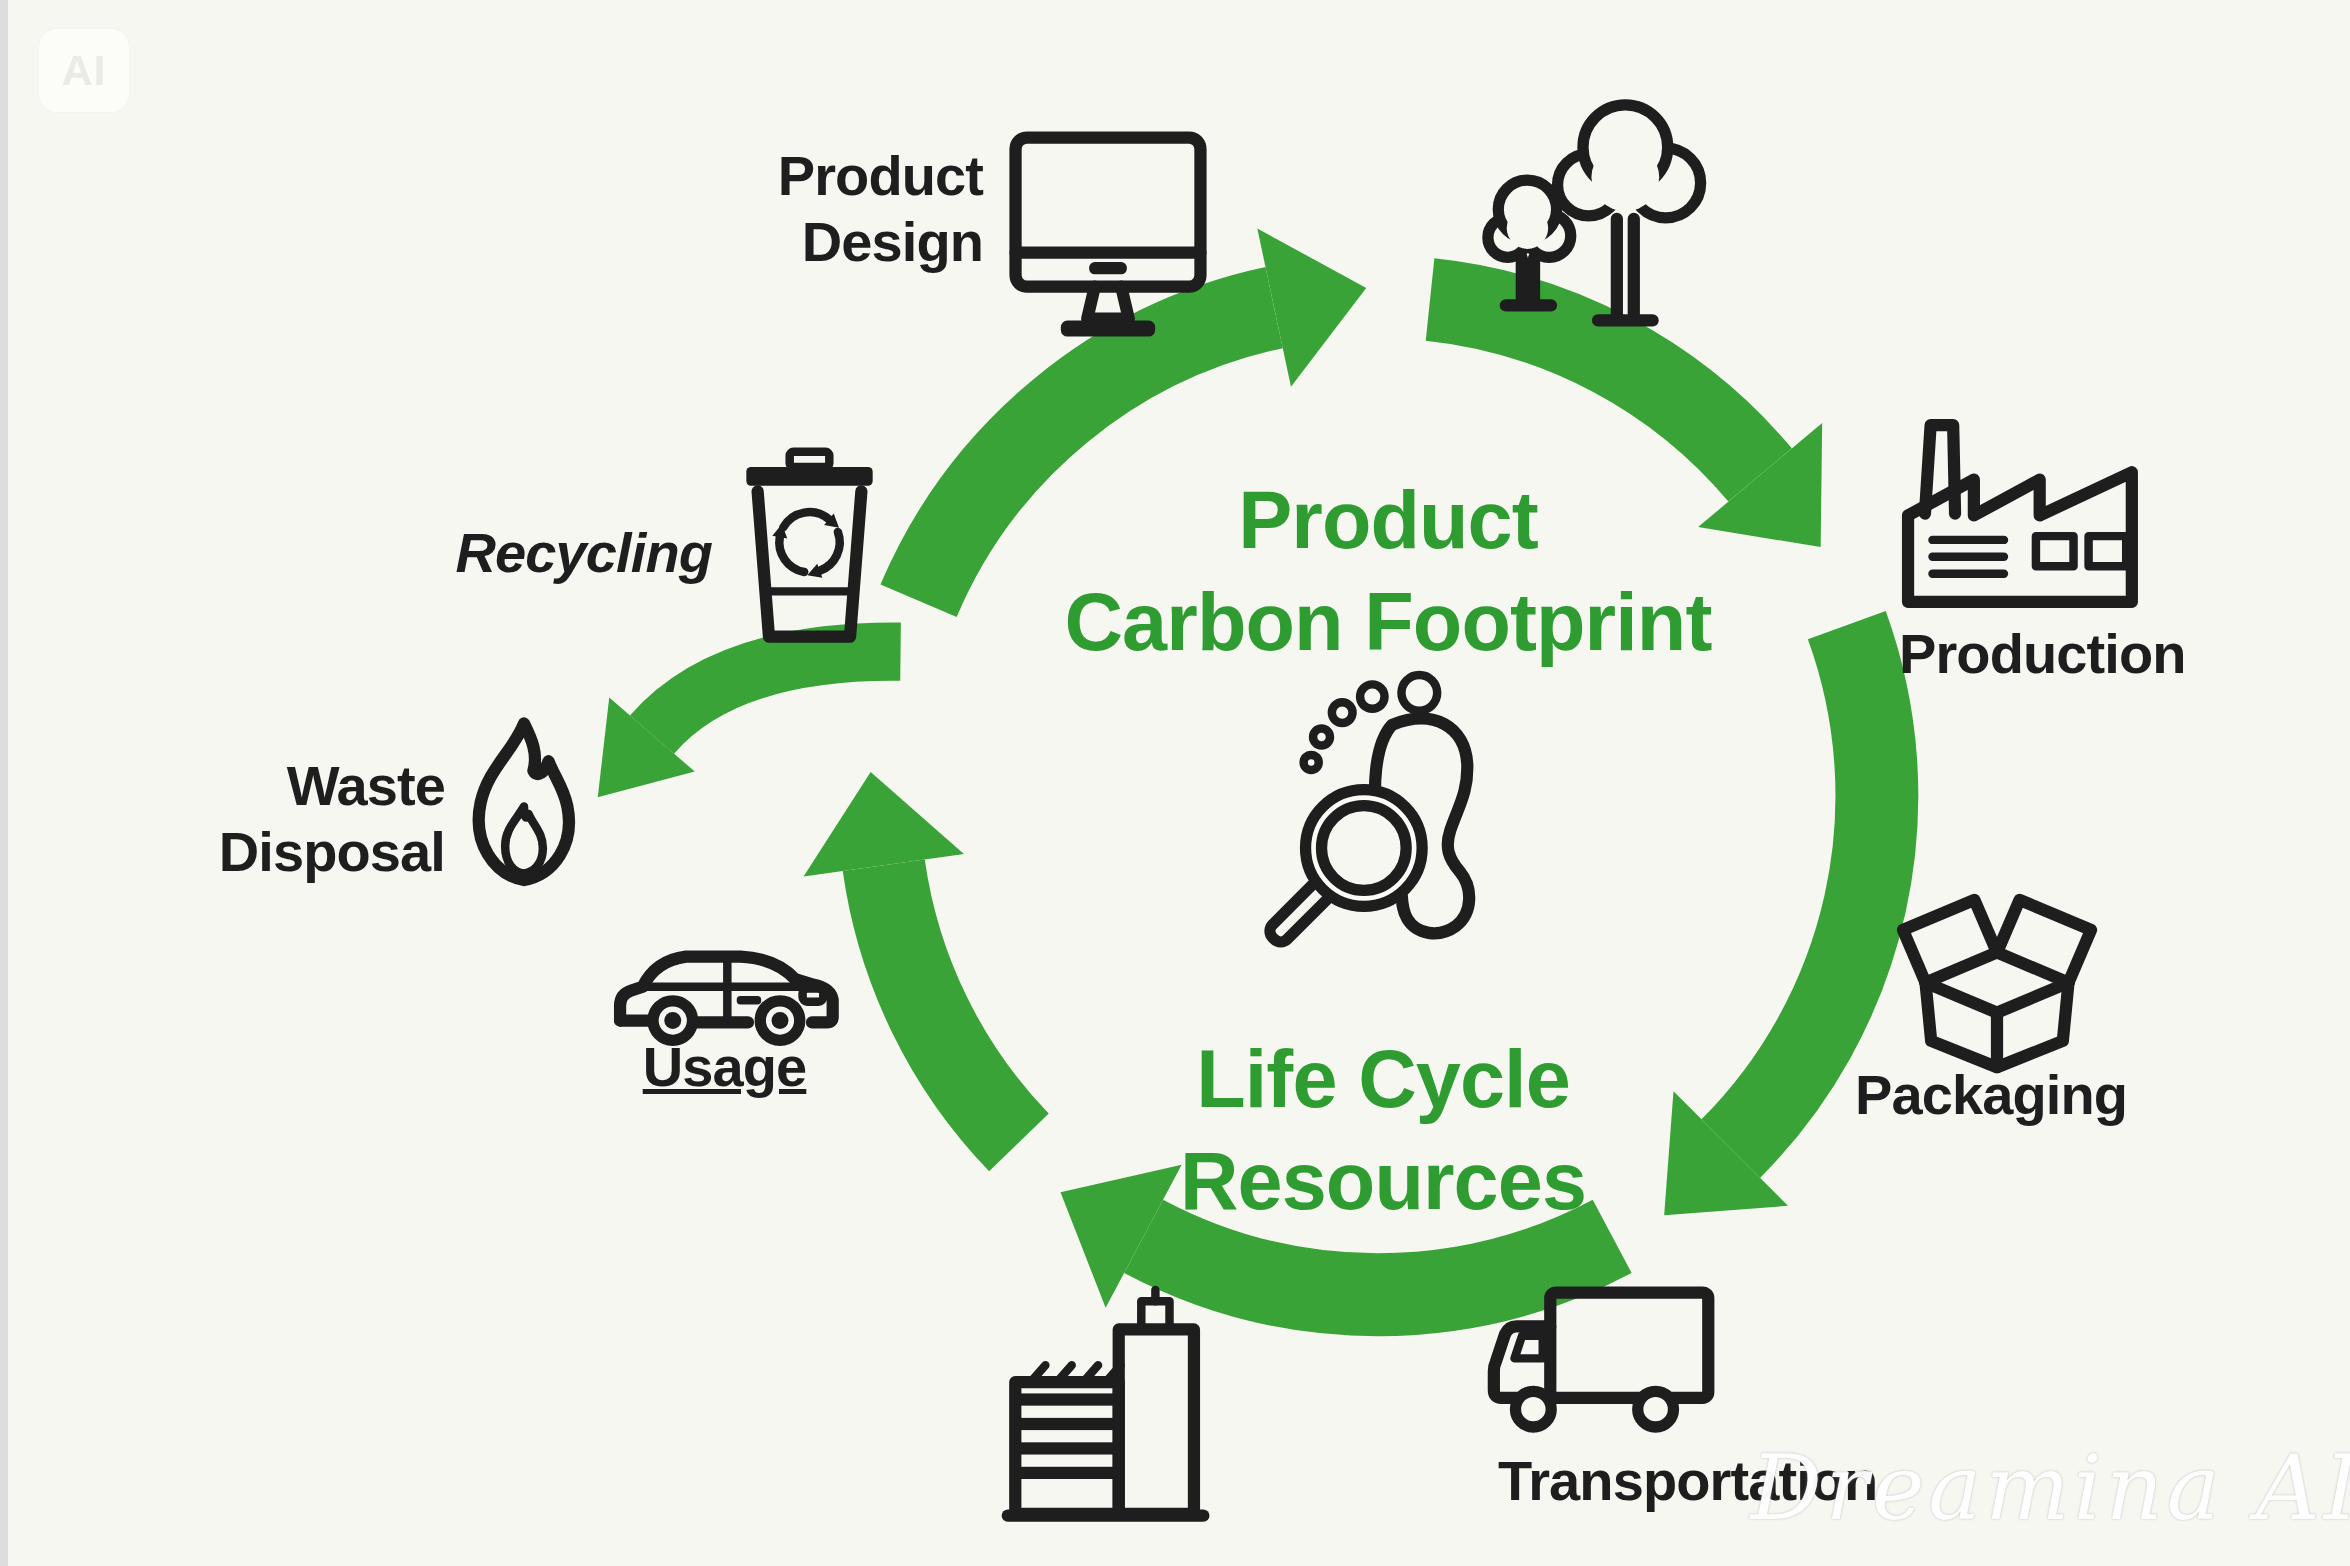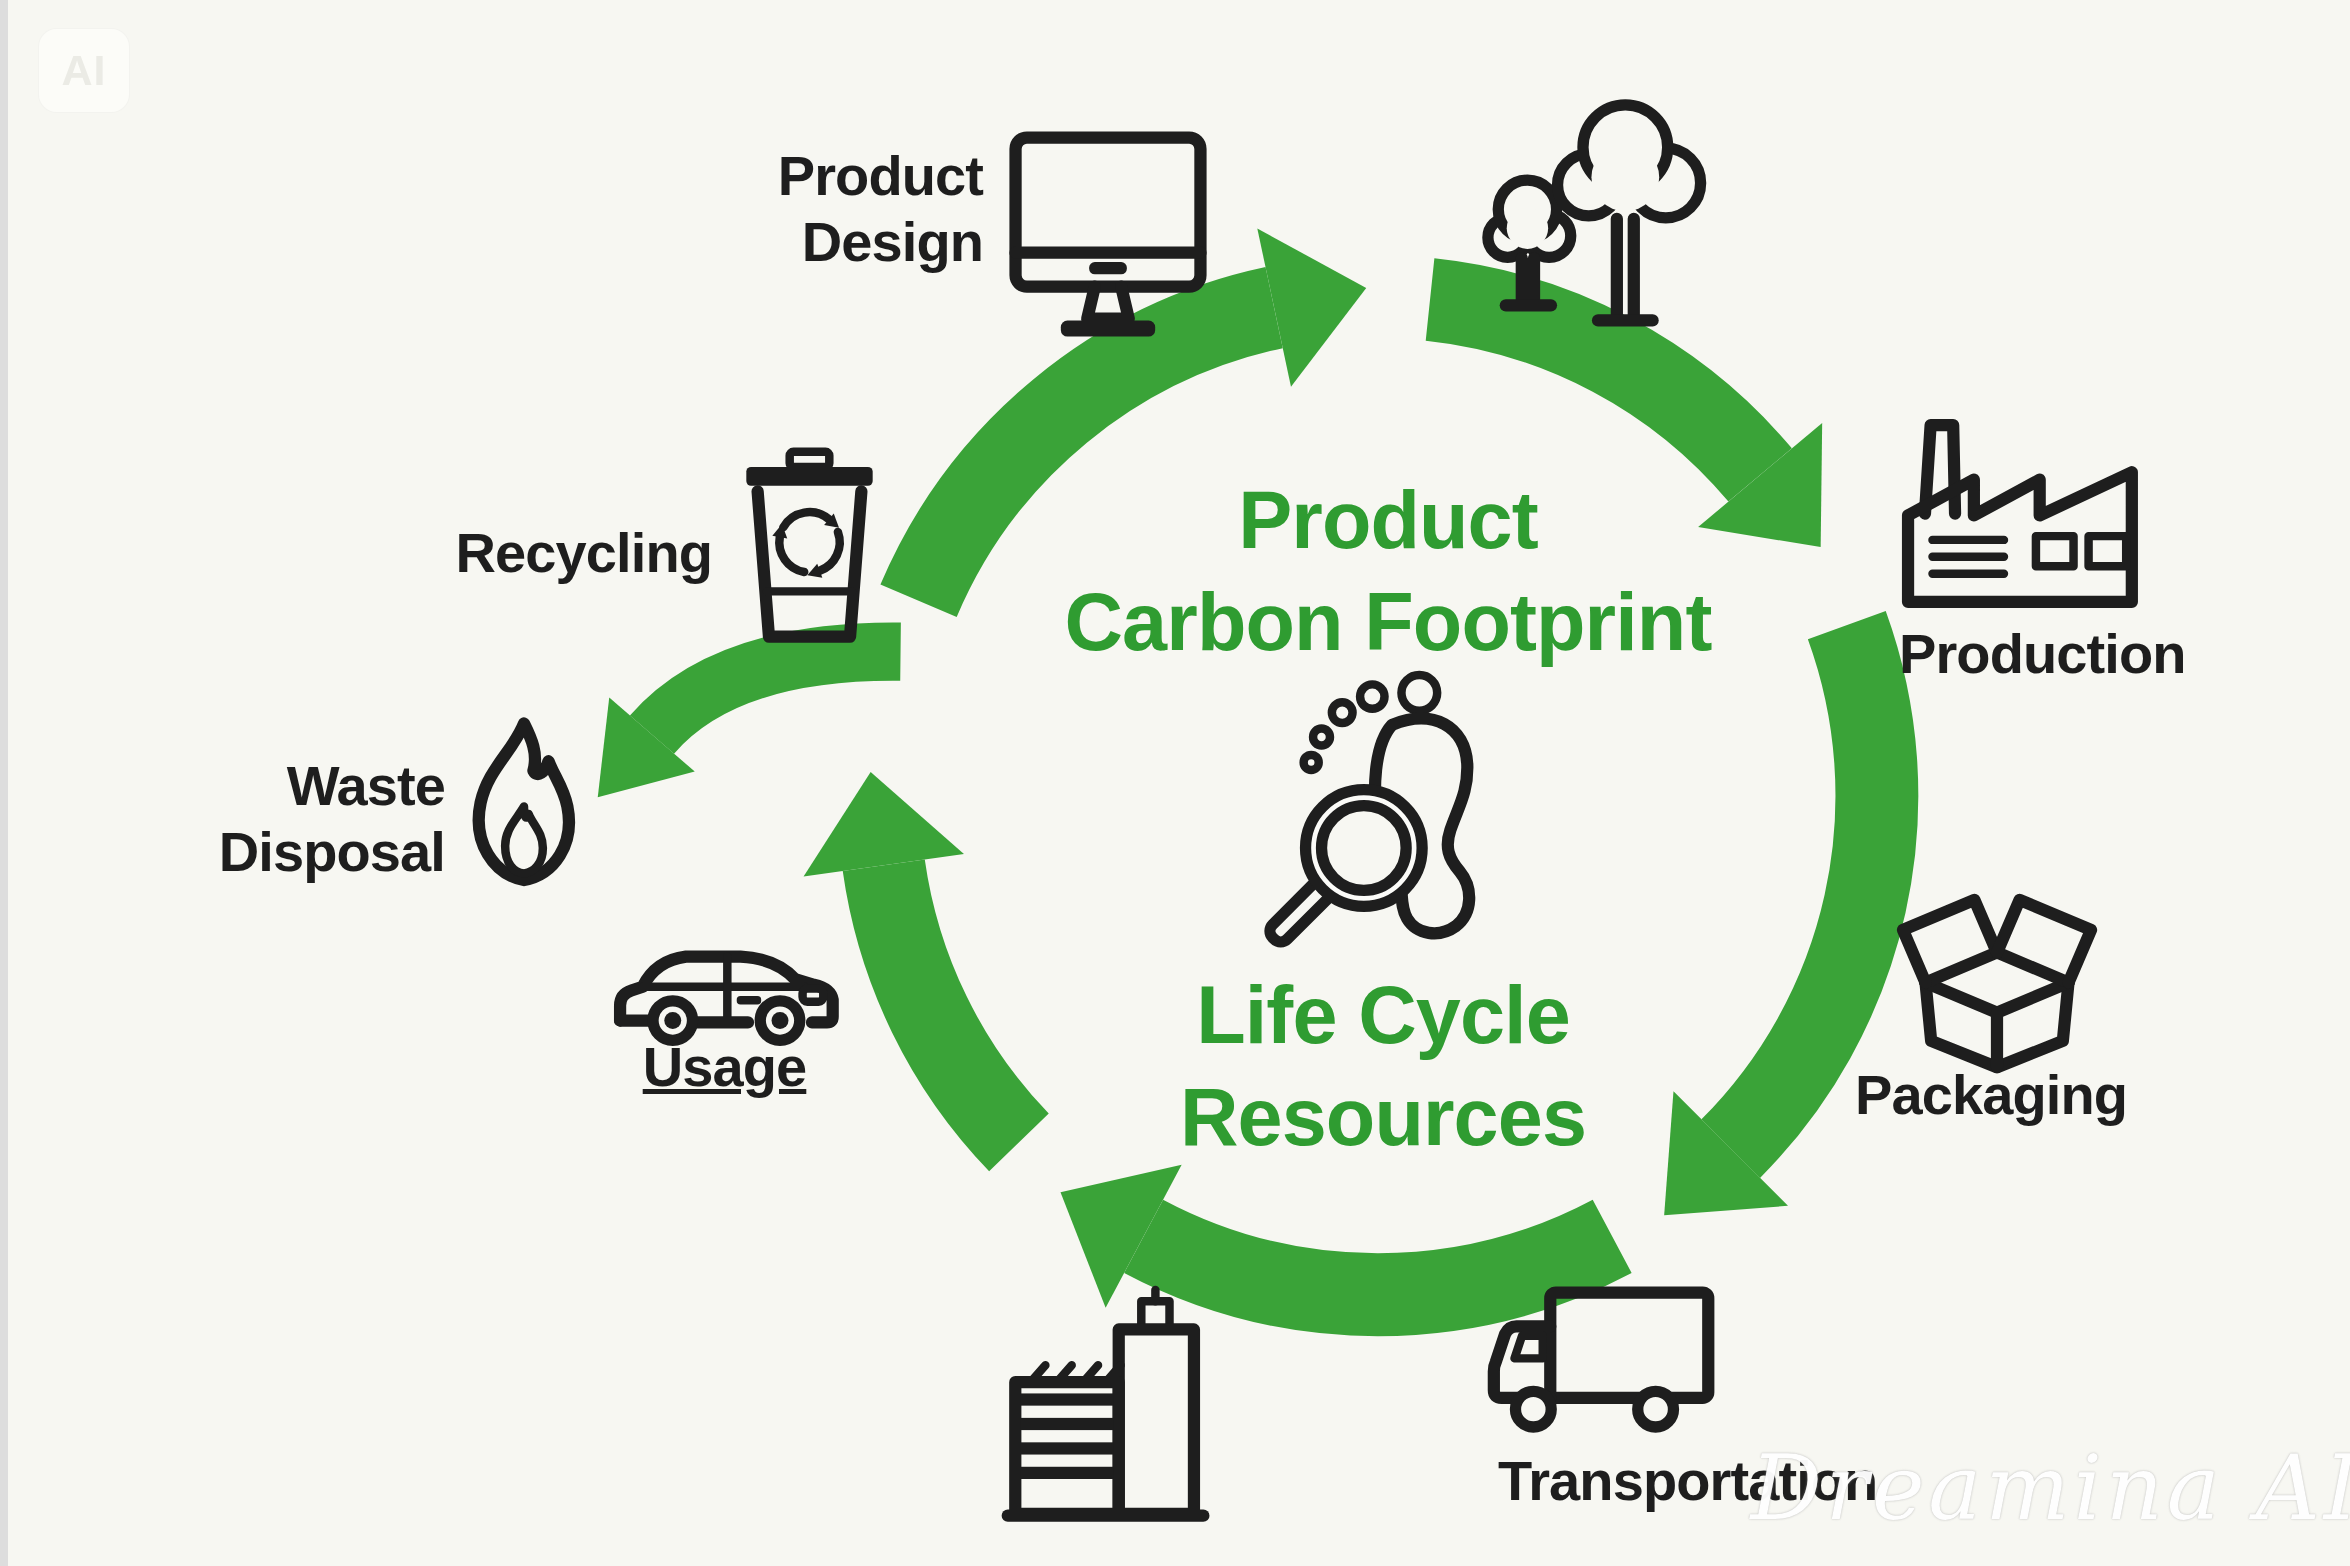--- a/index.html
+++ b/index.html
@@ -143,21 +143,21 @@
 
   <div class="abs label right z2" style="left:155px;top:753px;width:282px;">
     <div>Waste</div>
     <div>Disposal</div>
   </div>
   <svg class="icon z2" style="left:450px;top:714px" width="132" height="184" viewBox="0 0 140 195">
     <path class="st" d="M70 10 C58 40 32 58 24 94 C15 136 38 170 70 176 C102 170 124 138 116 98 C112 78 102 66 96 50 C92 62 84 68 80 60 C85 42 78 26 70 10 Z"></path>
     <path class="st2" d="M70 98 C62 112 50 122 50 140 C50 158 59 168 70 169 C81 168 90 158 90 142 C90 126 80 118 75 106 C73 112 70 112 70 98 Z"></path>
   </svg>
 
-  <div class="abs label right z2" style="left:422px;top:520px;width:282px;">Recycling</div>
+  <div class="abs label right z2" style="left:422px;top:520px;width:282px;font-style:italic;">Recycling</div>
   <svg class="icon z2" style="left:727px;top:448px" width="149" height="200" viewBox="0 0 158 212">
     <rect class="st2" x="58" y="4" width="42" height="16" rx="4"></rect>
     <rect class="fl" x="12" y="20" width="134" height="20" rx="5"></rect>
     <path class="st" d="M24 46 L36 200 H122 L134 46"></path>
     <path class="st2" d="M34 152 H124"></path>
     <path class="st2" d="M51.3 84 A32 32 0 0 1 99.6 75.5"></path>
     <polygon class="fl" points="110.3,84.5 94.5,81.6 104.7,69.4"></polygon>
     <path class="st2" d="M109.1 89.1 A32 32 0 0 1 89.9 130.1"></path>
     <polygon class="fl" points="76.7,134.9 87.2,122.6 92.6,137.6"></polygon>
     <path class="st2" d="M73.4 131.5 A32 32 0 0 1 47.5 94.4"></path>
@@ -176,21 +176,21 @@
     <circle class="st2" cx="77" cy="83" r="9"></circle>
     <circle class="st2" cx="66" cy="110" r="8"></circle>
     <path class="st" d="M152 70 C196 52 230 72 232 112 C233 142 222 158 214 182 C208 200 212 212 224 226 C238 243 238 270 220 284 C202 297 178 293 168 276 C160 262 164 248 160 234 C154 214 140 202 136 172 C132 142 132 92 152 70 Z"></path>
     <g transform="translate(122 201) rotate(45)">
       <rect class="stc" x="-11" y="56" width="22" height="80" rx="10" stroke-width="10"></rect>
     </g>
     <circle class="stc" cx="122" cy="201" r="62" style="fill:#fbfbf8"></circle>
     <circle class="stc" cx="122" cy="201" r="45" stroke-width="11"></circle>
   </svg>
 
-  <div class="green-title z2" style="left:1036px;top:964px;width:678px;">
+  <div class="green-title z2" style="left:1036px;top:1028px;width:678px;">
     <div>Life Cycle</div>
     <div>Resources</div>
   </div>
 
   <div class="abs watermark">
     <svg class="wm-logo" width="132" height="141" viewBox="0 0 130 135">
       <path d="M62 2 C70 40 90 58 126 66 C90 74 70 92 62 130 C54 92 34 74 -2 66 C34 58 54 40 62 2 Z" fill="#ffffff" opacity="0.97" transform="rotate(-18 62 66)"></path>
     </svg>
     <span class="wm-text">Dreamina AI</span>
   </div>

